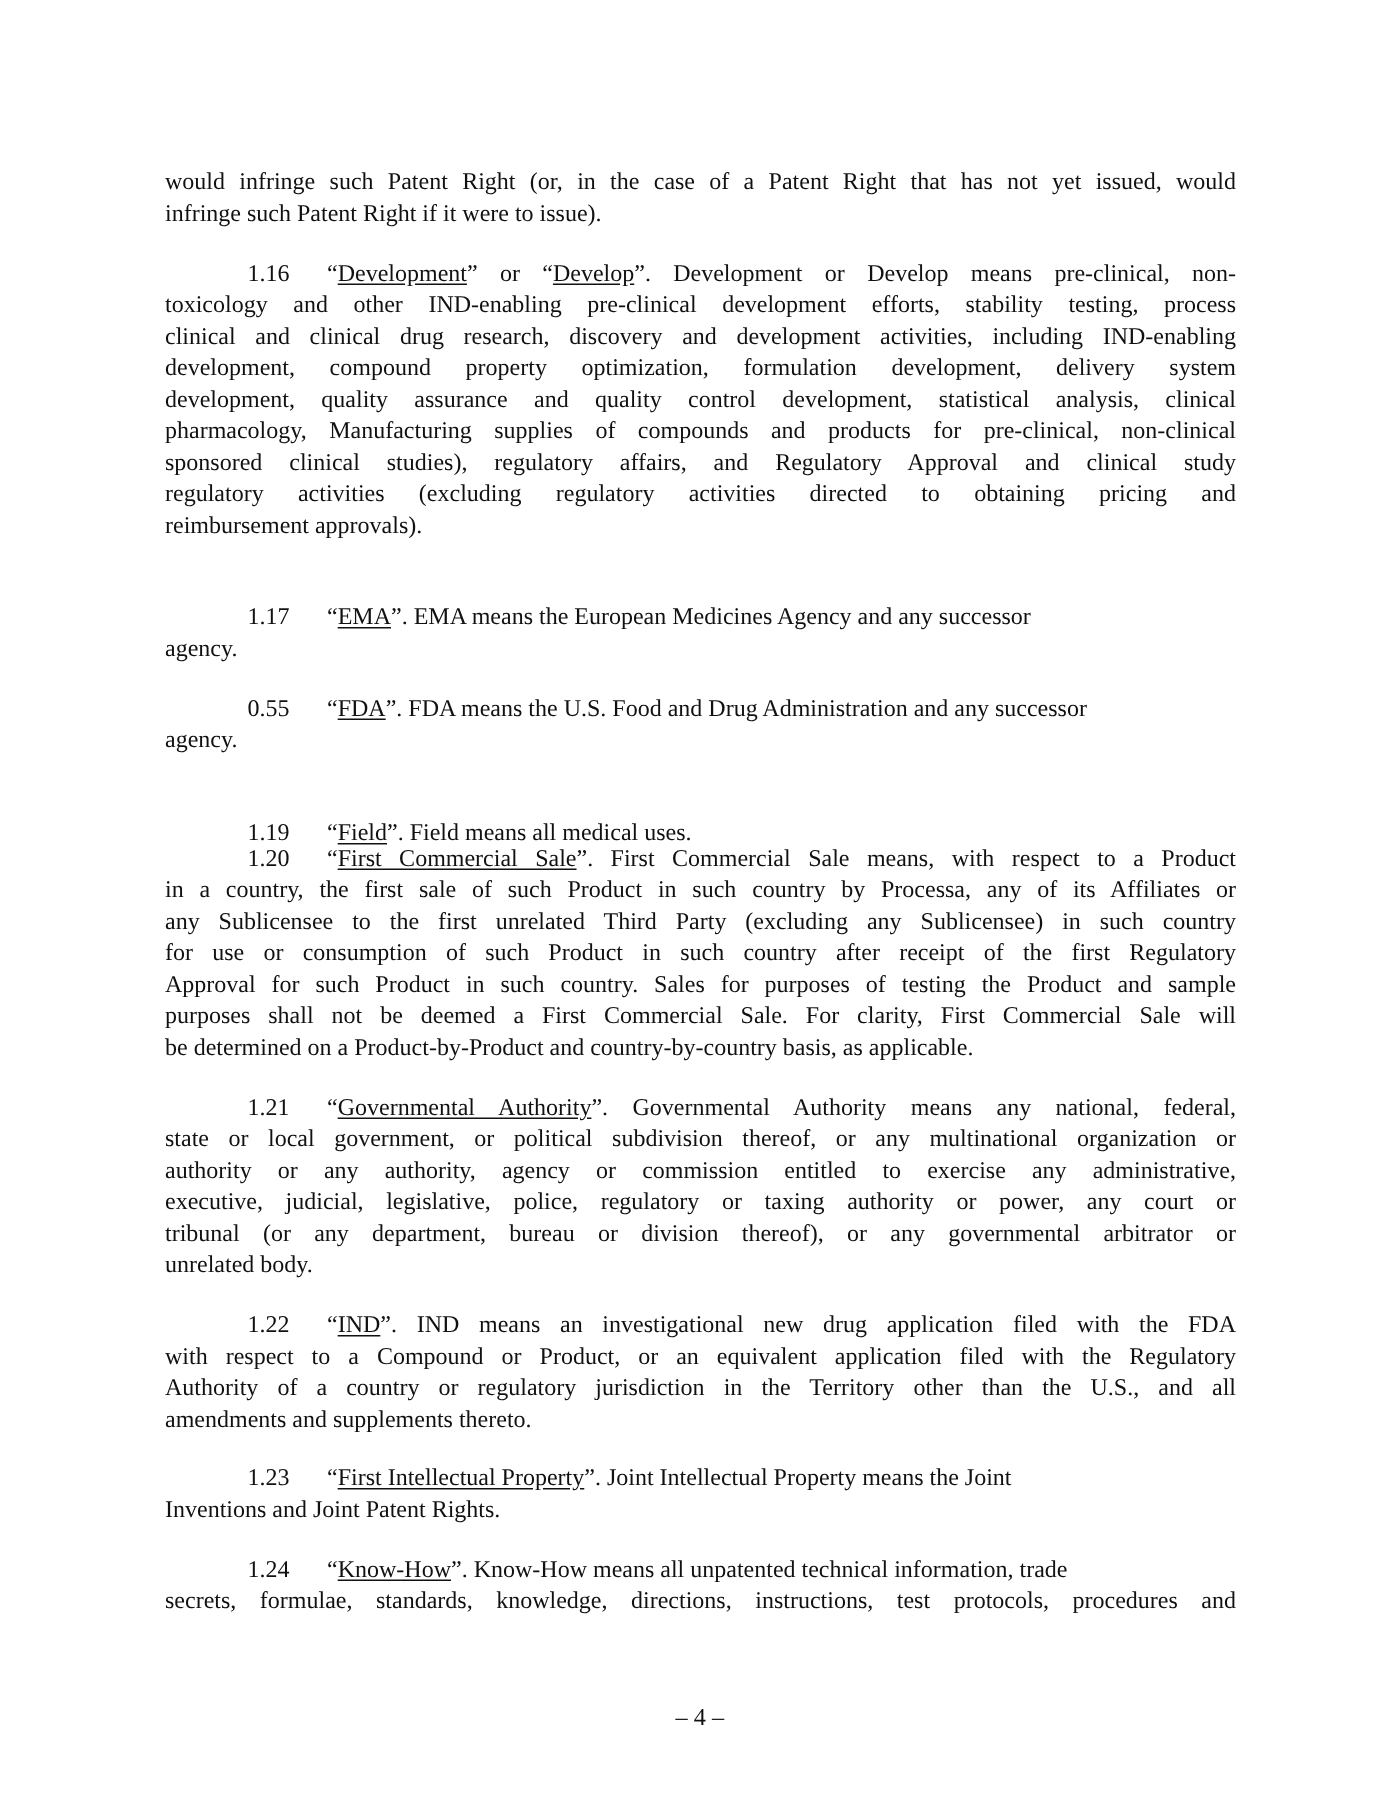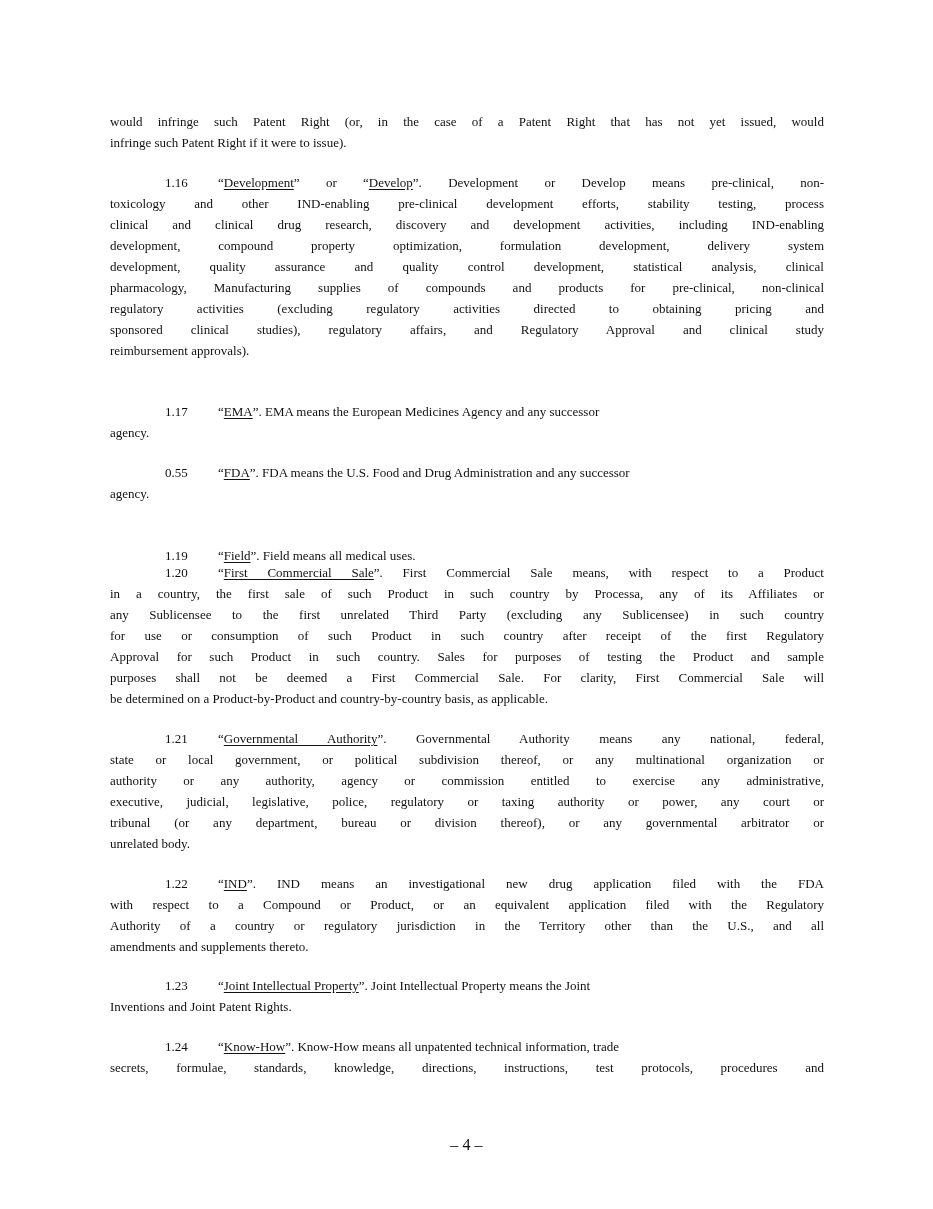--- a/index.html
+++ b/index.html
@@ -1,20 +1,20 @@
 <!DOCTYPE html>
 <html><head>
 <meta charset="utf-8">
 <style>
   html, body { margin: 0; padding: 0; background: #ffffff; }
   body { width: 933px; height: 1209px; position: relative; overflow: hidden;
          font-family: "Liberation Serif", "DejaVu Serif", serif; color: #111; }
   .page { position: absolute; left: 0; top: 0; width: 933px; height: 1209px; }
   .para { position: absolute; left: 110px; width: 714px; }
-  .line { display: block; height: 21px; line-height: 21px; font-size: 13px; white-space: nowrap; }
+  .line { display: block; height: 21px; line-height: 21px; font-size: 16px; white-space: nowrap; }
   .just { text-align: justify; text-align-last: justify; }
   .first { padding-left: 55px; }
   .num { display: inline-block; width: 53px; }
   .term { text-decoration: underline; text-underline-offset: 2px; }
   .pagenum { position: absolute; left: 0; width: 933px; top: 1135px; text-align: center;
              font-size: 16.2px; line-height: 21px; }
 </style>
 </head>
 <body>
 
@@ -25,22 +25,22 @@
     <span class="line">infringe such Patent Right if it were to issue).</span>
   </div>
 
   <div class="para" style="top:172px">
     <span class="line first just"><span class="num">1.16</span><span>“</span><span class="term">Development</span><span>” or “</span><span class="term">Develop</span><span>”.  Development or Develop means pre-clinical, non-</span></span>
     <span class="line just">toxicology and other IND-enabling pre-clinical development efforts, stability testing, process</span>
     <span class="line just">clinical and clinical drug research, discovery and development activities, including IND-enabling</span>
     <span class="line just">development, compound property optimization, formulation development, delivery system</span>
     <span class="line just">development, quality assurance and quality control development, statistical analysis, clinical</span>
     <span class="line just">pharmacology, Manufacturing supplies of compounds and products for pre-clinical, non-clinical</span>
+    <span class="line just">sponsored clinical studies), regulatory affairs, and Regulatory Approval and clinical study</span>
     <span class="line just">regulatory activities (excluding regulatory activities directed to obtaining pricing and</span>
-    <span class="line just">sponsored clinical studies), regulatory affairs, and Regulatory Approval and clinical study</span>
     <span class="line">reimbursement approvals).</span>
   </div>
 
   <div class="para" style="top:401px">
     <span class="line first"><span class="num">1.17</span><span>“</span><span class="term">EMA</span><span>”.  EMA means the European Medicines Agency and any successor</span></span>
     <span class="line">agency.</span>
   </div>
 
   <div class="para" style="top:462px">
     <span class="line first"><span class="num">0.55</span><span>“</span><span class="term">FDA</span><span>”.  FDA means the U.S. Food and Drug Administration and any successor</span></span>
@@ -71,21 +71,21 @@
   </div>
 
   <div class="para" style="top:873px">
     <span class="line first just"><span class="num">1.22</span><span>“</span><span class="term">IND</span><span>”.  IND means an investigational new drug application filed with the FDA</span></span>
     <span class="line just">with respect to a Compound or Product, or an equivalent application filed with the Regulatory</span>
     <span class="line just">Authority of a country or regulatory jurisdiction in the Territory other than the U.S., and all</span>
     <span class="line">amendments and supplements thereto.</span>
   </div>
 
   <div class="para" style="top:975px">
-    <span class="line first"><span class="num">1.23</span><span>“</span><span class="term">Joint Intellectual Property</span><span>”.  Joint Intellectual Property means the Joint</span></span>
+    <span class="line first"><span class="num">1.23</span><span>“</span><span class="term">First Intellectual Property</span><span>”.  Joint Intellectual Property means the Joint</span></span>
     <span class="line">Inventions and Joint Patent Rights.</span>
   </div>
 
   <div class="para" style="top:1036px">
     <span class="line first"><span class="num">1.24</span><span>“</span><span class="term">Know-How</span><span>”.  Know-How means all unpatented technical information, trade</span></span>
     <span class="line just">secrets, formulae, standards, knowledge, directions, instructions, test protocols, procedures and</span>
   </div>
 
   <div class="pagenum">– 4 –</div>
 </div>

